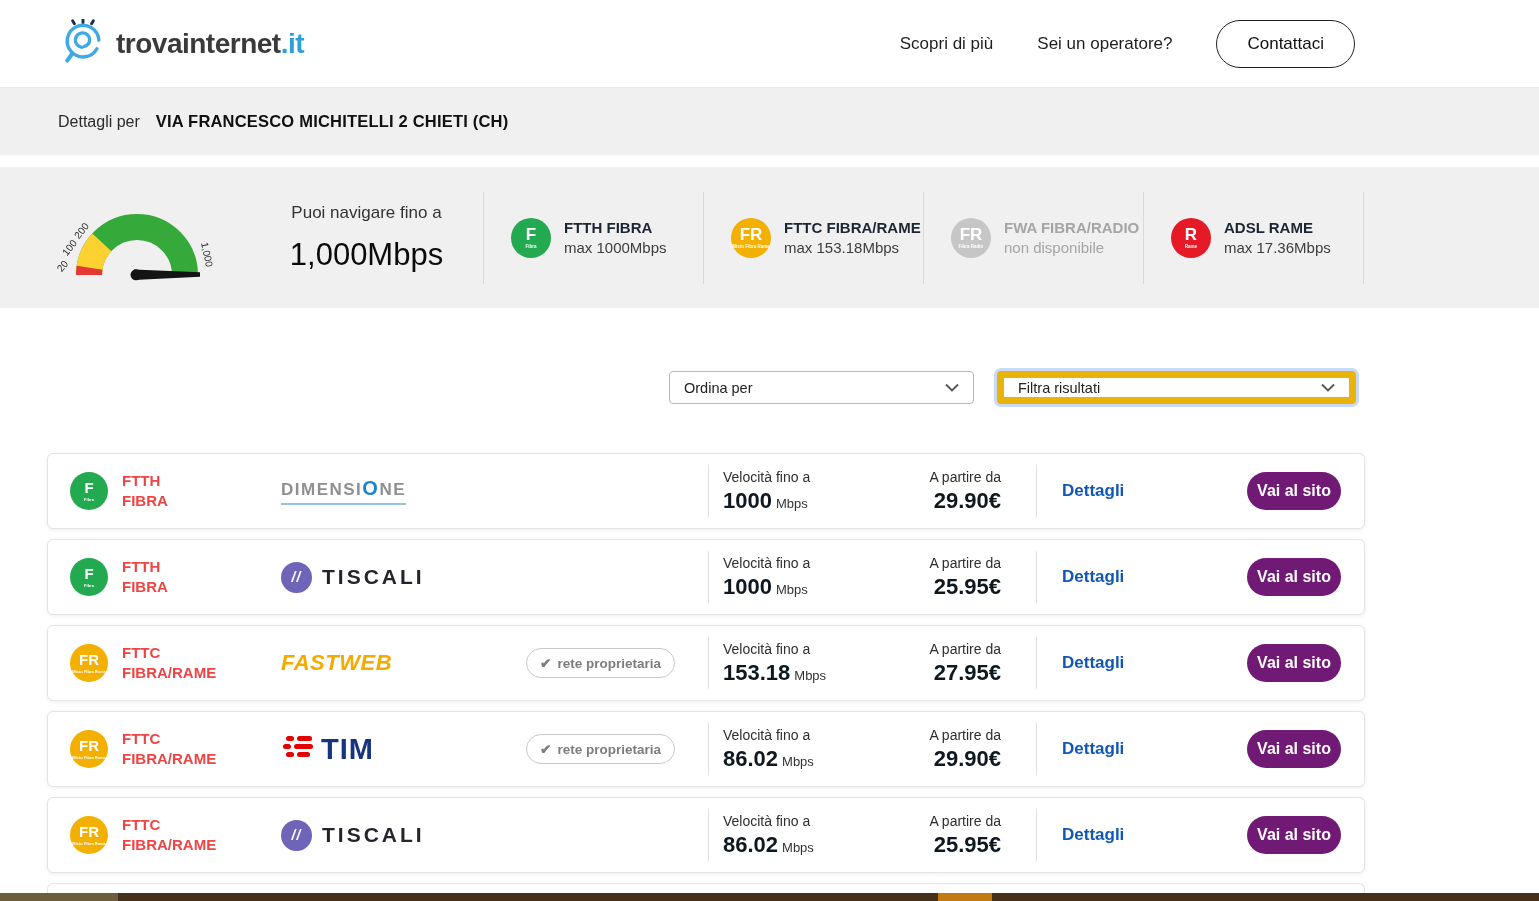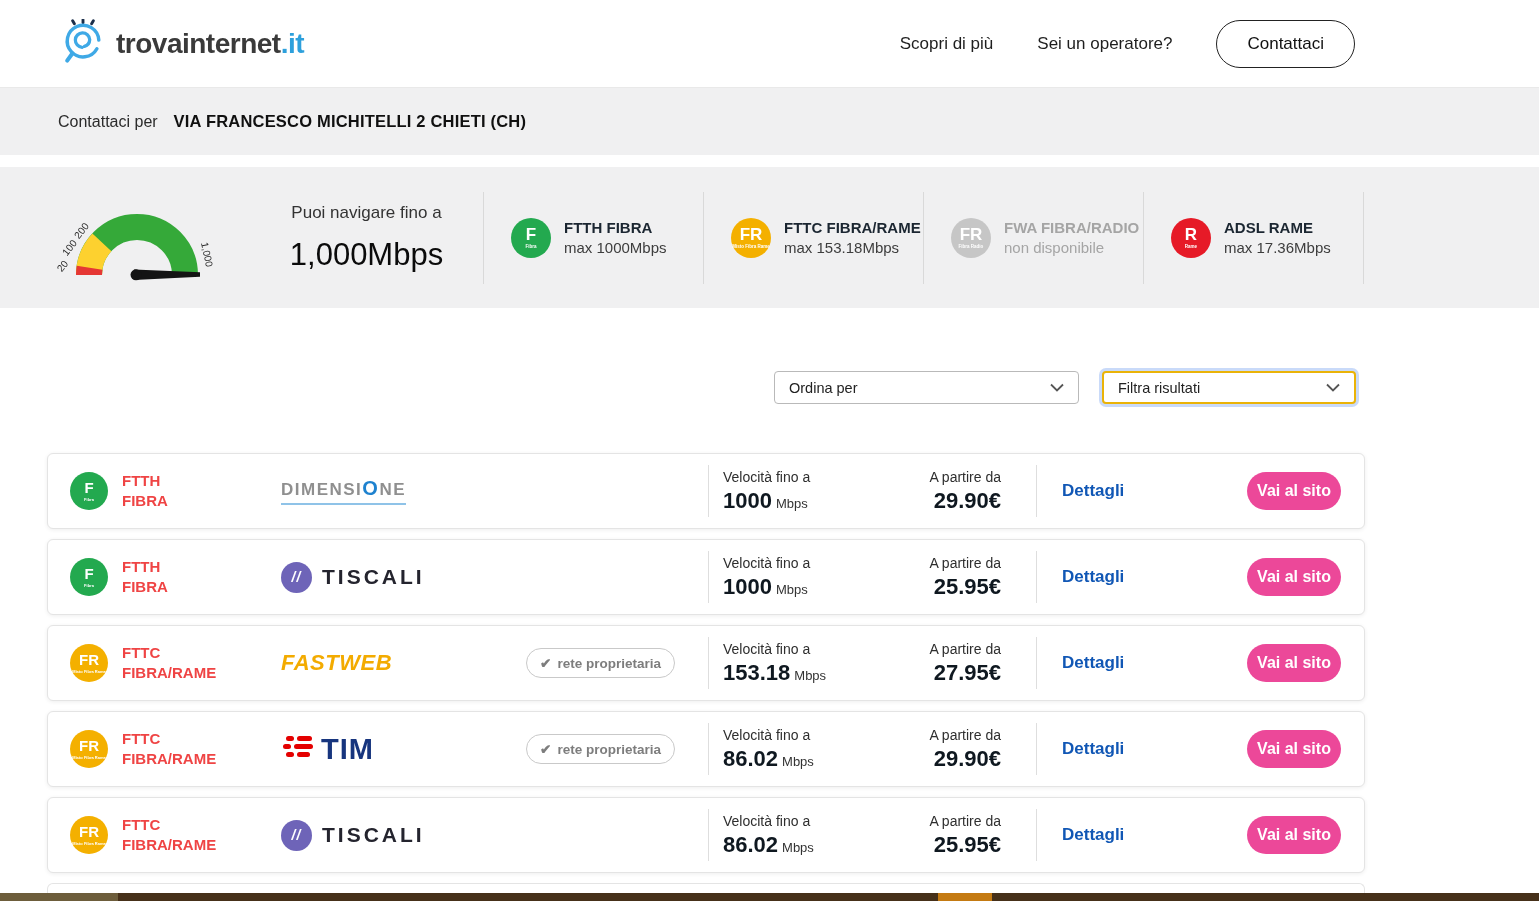--- a/index.html
+++ b/index.html
@@ -55,21 +55,21 @@
   .tech-item.disabled .tech-name, .tech-item.disabled .tech-detail { color:#a5a5a5; }
 
   
   .filter-row { margin:63px 183px 0 0; display:flex; justify-content:flex-end; gap:23px; }
   .select-box {
     width:305px; height:33px; border:1px solid #b9b9b9; border-radius:4px; background:#fff;
     display:flex; align-items:center; justify-content:space-between; padding:0 14px;
     font-size:14.5px; color:#222; cursor:pointer;
   }
   .select-box.focused {
-    width:254px; border:2px solid #eab308; box-shadow:0 0 0 3px rgba(99,148,238,0.35);
+    width:359px; border:7px solid #eab308; box-shadow:0 0 0 3px rgba(99,148,238,0.35);
   }
   .chev { flex:none; display:flex; }
 
   
   .results { margin:49px 0 0 47px; width:1318px; }
   .card {
     height:76px; margin-bottom:10px; background:#fff; border:1px solid #e4e4e4;
     border-radius:6px; box-shadow:0 1px 4px rgba(0,0,0,0.07);
     display:flex; align-items:center;
   }
@@ -90,21 +90,21 @@
   .c-speed { width:179px; padding-left:14px; }
   .c-price { width:113px; text-align:right; }
   .sm-lbl { font-size:14px; color:#2e2e2e; }
   .big-val { font-size:22px; font-weight:bold; color:#0f1820; margin-top:3px; }
   .unit { font-size:13px; font-weight:normal; color:#333; margin-left:4px; }
   .c-spacer { width:35px; }
   .c-details { width:170px; padding-left:25px; }
   .details-link { font-size:17px; font-weight:bold; color:#1157b5; cursor:pointer; }
   .c-cta { flex:1; display:flex; justify-content:flex-end; padding-right:23px; }
   .cta-btn {
-    width:94px; height:38px; border:none; border-radius:19px; background:#ec4899;
+    width:94px; height:38px; border:none; border-radius:19px; background:#701a75;
     color:#fff; font-size:16px; font-weight:bold; cursor:pointer; font-family:"Liberation Sans", sans-serif;
   }
 
   
   .logo-dimensione {
     font-size:17px; font-weight:bold; letter-spacing:1.5px; color:#8f8f8f;
     text-transform:uppercase; border-bottom:2px solid #8fc3e8; padding-bottom:3px;
   }
   .dim-o { color:#1e82cf; font-size:20px; }
   .logo-tiscali { display:flex; align-items:center; gap:10px; }
@@ -146,21 +146,21 @@
     <span class="brand-name"><span>trovainternet</span><span class="brand-tld">.it</span></span>
   </div>
   <div class="nav">
     <span class="nav-link">Scopri di più</span>
     <span class="nav-link">Sei un operatore?</span>
     <button class="contact-btn">Contattaci</button>
   </div>
 </div>
 
 <div class="crumb-bar">
-  <span class="crumb-label">Contattaci per</span>
+  <span class="crumb-label">Dettagli per</span>
   <span class="crumb-address">VIA FRANCESCO MICHITELLI 2 CHIETI (CH)</span>
 </div>
 
 <div class="hero">
   <div class="gauge-wrap">
     <svg width="168" height="102" viewBox="0 0 168 102">
       <path d="M 37 90 A 48 48 0 0 1 133 90" stroke="#35a939" stroke-width="26" fill="none"></path>
       <path d="M 37 90 A 48 48 0 0 1 49.9 57.3" stroke="#fdd12f" stroke-width="26" fill="none"></path>
       <path d="M 37 90 A 48 48 0 0 1 37.6 82.8" stroke="#e53734" stroke-width="26" fill="none"></path>
       <path d="M 82 84.5 L 148 87.2 L 148 91.8 L 82 95 Z" fill="#141414"></path>

